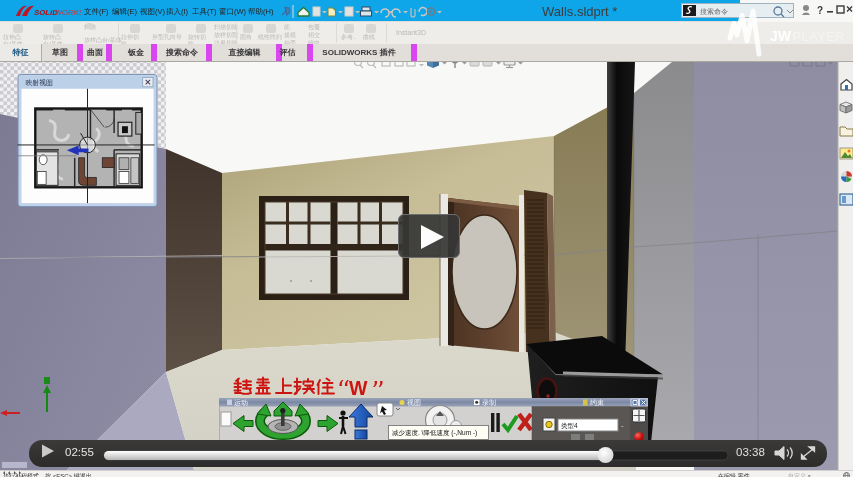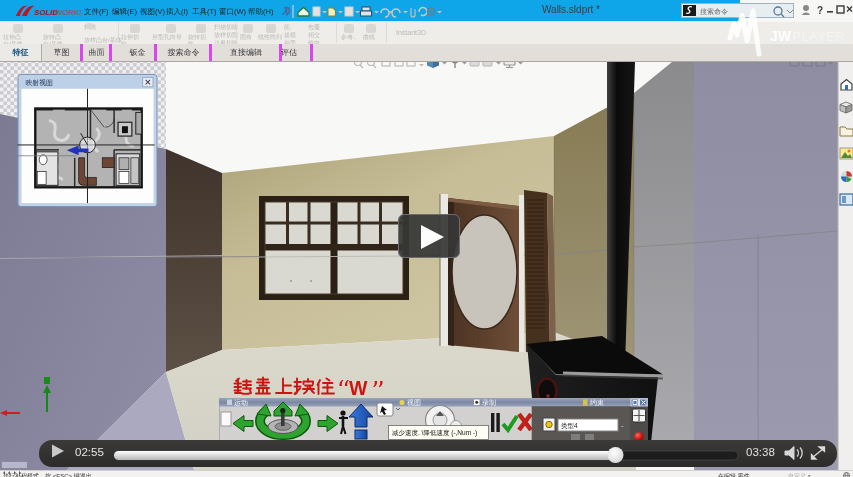--- a/index.html
+++ b/index.html
@@ -6,29 +6,29 @@
 .abs{position:absolute}
 #page{position:relative;width:853px;height:477px}
 
 #menubar{position:absolute;left:0;top:0;width:740px;height:22px;background:#0ea5e9;border-bottom:1px solid #dedcd9;z-index:30}
 .menu{position:absolute;top:7px;font-size:7.5px;color:#222;white-space:nowrap}
 #toolbar2{position:absolute;left:0;top:22px;width:853px;height:22px;background:#efedea;z-index:30}
 .tlbl{position:absolute;font-size:6px;color:#bab8b4;line-height:6.5px;white-space:nowrap}
 .tico{position:absolute;width:10px;height:9px;background:#d9d7d3;border-radius:2px}
 .tsep{position:absolute;top:1px;width:1px;height:20px;background:#dcdad6}
 #tabrow{position:absolute;left:0;top:44px;width:853px;height:18px;background:#e2dfdb;border-bottom:1px solid #aba8a2;z-index:30}
-.tab{position:absolute;top:0;height:17px;border-right:3px solid #d946ef;color:#39373a;font-size:8px;font-weight:normal;text-align:center;line-height:17px;white-space:nowrap}
+.tab{position:absolute;top:0;height:17px;border-right:6px solid #d946ef;color:#39373a;font-size:8px;font-weight:bold;text-align:center;line-height:17px;white-space:nowrap}
 .tab.on{background:#eceae6;color:#14527e;font-weight:bold;border-right:1px solid #b0ada8}
 
-#title{position:absolute;top:4px;left:542px;font-size:10px;color:#3c3c3c;z-index:31}
+#title{position:absolute;top:4px;left:542px;font-size:13px;color:#3c3c3c;z-index:31}
 #search{position:absolute;left:681px;top:3px;width:113px;height:15px;background:#e7eef1;border:1px solid #9fb4c0;z-index:31}
 #winbtns{position:absolute;right:2px;top:3px;z-index:31;color:#444;font-size:11px}
 
 #statusbar{position:absolute;left:0;top:470px;width:853px;height:7px;background:#f3f2f0;border-top:1px solid #d2d0cd;z-index:40}
-#videobar{position:absolute;left:39px;top:440px;width:798px;height:27px;background:linear-gradient(#3b3a39,#2c2b2a);border-radius:13px;z-index:45}
+#videobar{position:absolute;left:29px;top:440px;width:798px;height:27px;background:linear-gradient(#3b3a39,#2c2b2a);border-radius:13px;z-index:45}
 </style></head>
 <body>
 <div id="page">
 
 <div id="menubar">
  <svg class="abs" style="left:13px;top:3px" width="68" height="17" viewBox="0 0 68 17">
   <path d="M3 13 C6 5 11 2 14 3 C11 4 8 8 7 13 Z" fill="#c11420"></path>
   <path d="M9 13 C12 6 17 2 21 3 C18 5 15 9 14 13 Z" fill="#c11420"></path>
   <text x="21" y="12" font-size="7.8" font-weight="bold" font-style="italic" fill="#b01016">SOLID</text>
   <text x="41.5" y="12" font-size="7.8" font-style="italic" fill="#c3373c">WORKS</text>
@@ -128,20 +128,21 @@
 </div>
 
 <div id="tabrow">
  <div class="tab on" style="left:0;width:42px">特征</div>
  <div class="tab" style="left:43px;width:40px">草图</div>
  <div class="tab" style="left:84px;width:28px">曲面</div>
  <div class="tab" style="left:121px;width:36px">钣金</div>
  <div class="tab" style="left:158px;width:54px">搜索命令</div>
  <div class="tab" style="left:213px;width:69px">直接编辑</div>
  <div class="tab" style="left:268px;width:45px">评估</div>
+ <div class="tab" style="left:307px;width:110px;letter-spacing:0">SOLIDWORKS 插件</div>
 </div>
 
 <svg class="abs" style="left:0;top:0;z-index:1" width="853" height="477" viewBox="0 0 853 477">
 <defs>
  <pattern id="chk" width="7" height="7" patternUnits="userSpaceOnUse">
    <rect width="7" height="7" fill="#f0f0f2"></rect>
    <rect width="3.5" height="3.5" fill="#cbcbd1"></rect>
    <rect x="3.5" y="3.5" width="3.5" height="3.5" fill="#cbcbd1"></rect>
  </pattern>
  <linearGradient id="purpL" x1="0" y1="0" x2="1" y2="1">

